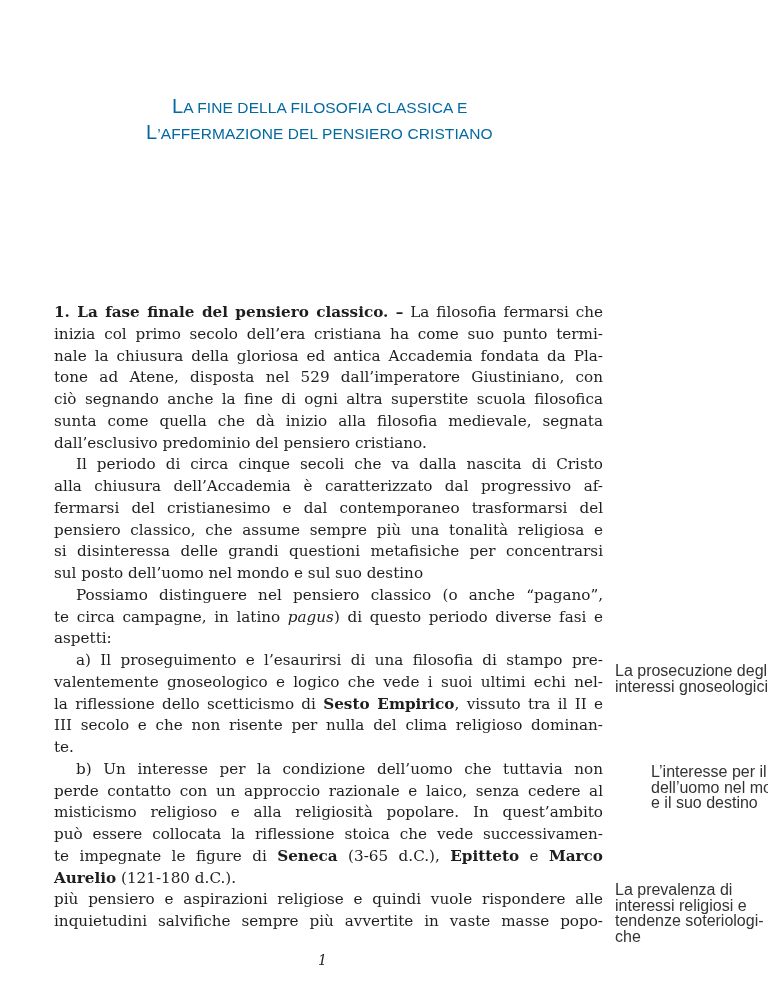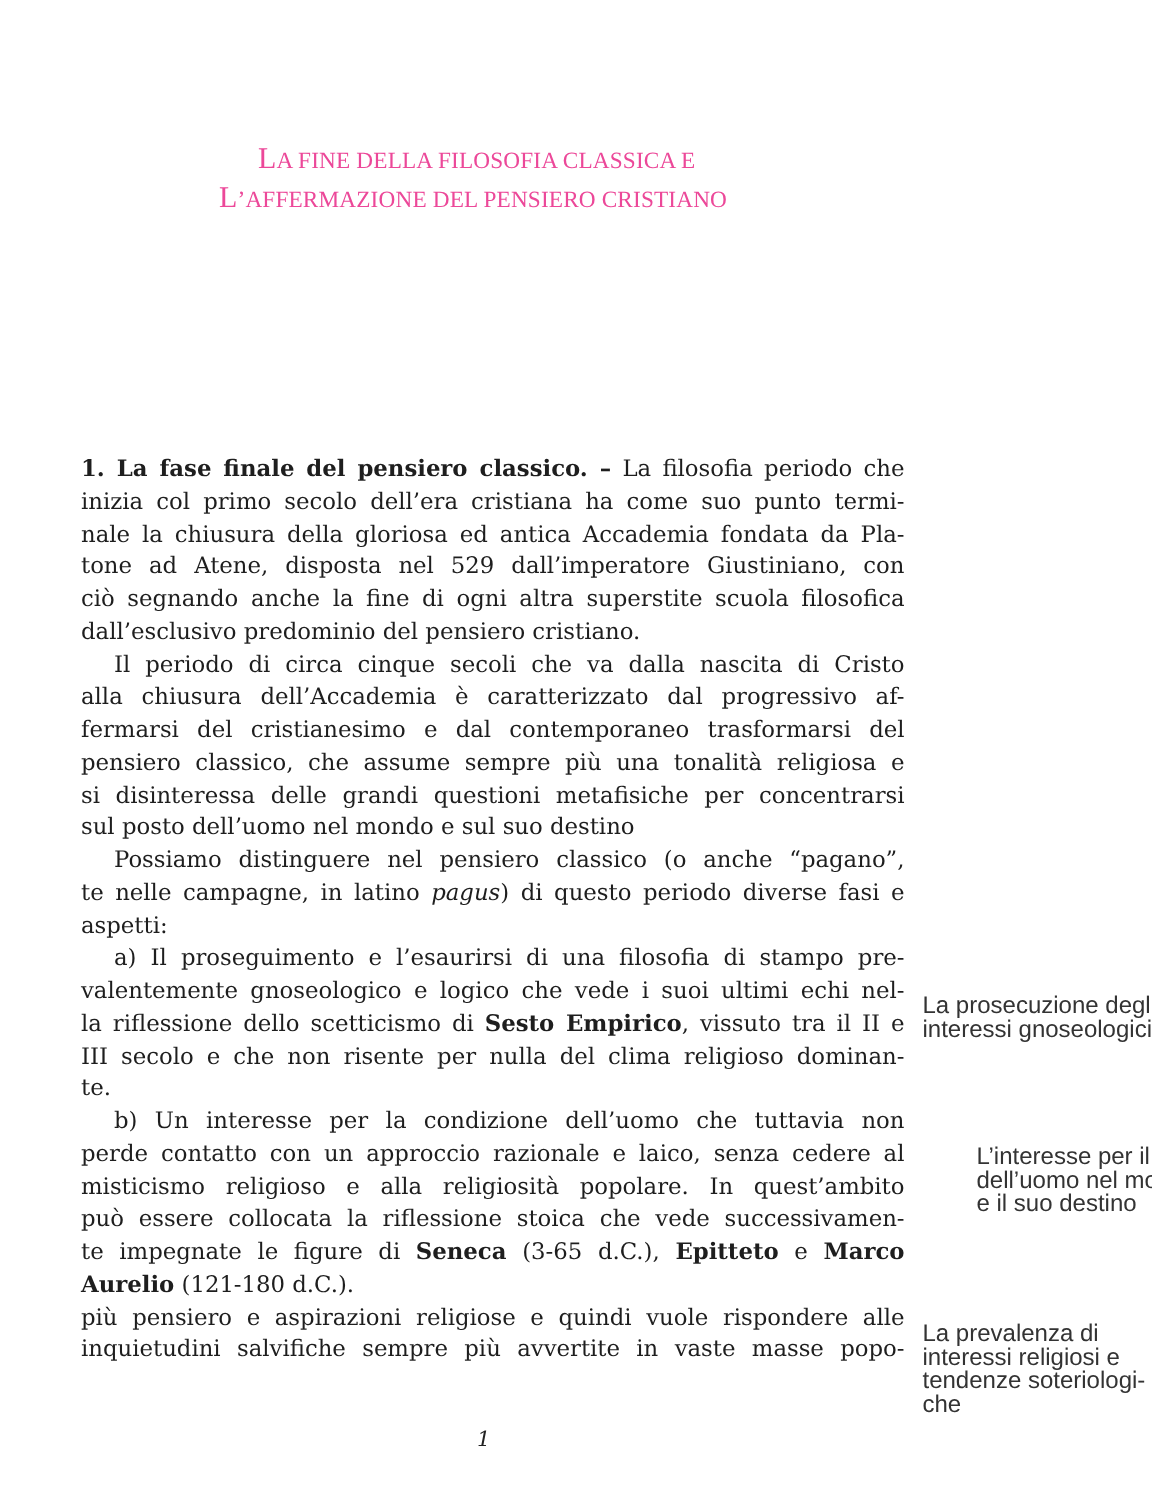--- a/index.html
+++ b/index.html
@@ -1,21 +1,21 @@
 <!DOCTYPE html>
 <html><head>
   <meta charset="utf-8">
   <style>
     html, body { margin: 0; padding: 0; background: #ffffff; }
     body { width: 768px; height: 994px; position: relative; overflow: hidden; color: #1c1c1c; }
     .page { position: absolute; left: 0; top: 0; width: 768px; height: 994px; }
     .title {
       position: absolute; left: 140px; top: 94px; width: 400px;
-      font-family: Liberation Serif, serif;
-      font-size: 15.5px; line-height: 24px; letter-spacing: 0.1px; color: #ec4899;
+      font-family: Liberation Sans, sans-serif;
+      font-size: 15.5px; line-height: 24px; letter-spacing: 0.1px; color: #0369a1;
       text-align: left;
     }
     .title .l1 { display: block; padding-left: 32px; }
     .title .l2 { display: block; padding-left: 6px; }
     .title .cap { font-size: 20px; }
     .body {
       position: absolute; left: 54px; top: 302px; width: 549px;
       font-family: "DejaVu Serif", "Liberation Serif", serif;
       font-size: 15.2px; line-height: 21.75px; color: #1e1e1e;
     }
@@ -40,34 +40,35 @@
 <body>
 
 <div class="page">
 
   <div class="title">
     <span class="l1"><span class="cap">L</span><span>A FINE DELLA FILOSOFIA CLASSICA E</span></span>
     <span class="l2"><span class="cap">L</span><span>’AFFERMAZIONE DEL PENSIERO CRISTIANO</span></span>
   </div>
 
   <div class="body">
-    <span class="line"><b>1. La fase finale del pensiero classico. –</b><span> La filosofia periodo che</span></span>
+    <span class="line"><b>1. La fase finale del pensiero classico. –</b><span> La filosofia fermarsi che</span></span>
     <span class="line">inizia col primo secolo dell’era cristiana ha come suo punto termi-</span>
     <span class="line">nale la chiusura della gloriosa ed antica Accademia fondata da Pla-</span>
     <span class="line">tone ad Atene, disposta nel 529 dall’imperatore Giustiniano, con</span>
     <span class="line">ciò segnando anche la fine di ogni altra superstite scuola filosofica</span>
+    <span class="line">sunta come quella che dà inizio alla filosofia medievale, segnata</span>
     <span class="line last">dall’esclusivo predominio del pensiero cristiano.</span>
     <span class="line indent">Il periodo di circa cinque secoli che va dalla nascita di Cristo</span>
     <span class="line">alla chiusura dell’Accademia è caratterizzato dal progressivo af-</span>
     <span class="line">fermarsi del cristianesimo e dal contemporaneo trasformarsi del</span>
     <span class="line">pensiero classico, che assume sempre più una tonalità religiosa e</span>
     <span class="line">si disinteressa delle grandi questioni metafisiche per concentrarsi</span>
     <span class="line last">sul posto dell’uomo nel mondo e sul suo destino</span>
     <span class="line indent">Possiamo distinguere nel pensiero classico (o anche “pagano”,</span>
-    <span class="line"><span>te nelle campagne, in latino </span><i>pagus</i><span>) di questo periodo diverse fasi e</span></span>
+    <span class="line"><span>te circa campagne, in latino </span><i>pagus</i><span>) di questo periodo diverse fasi e</span></span>
     <span class="line last">aspetti:</span>
     <span class="line indent">a) Il proseguimento e l’esaurirsi di una filosofia di stampo pre-</span>
     <span class="line">valentemente gnoseologico e logico che vede i suoi ultimi echi nel-</span>
     <span class="line"><span>la riflessione dello scetticismo di </span><b>Sesto Empirico</b><span>, vissuto tra il II e</span></span>
     <span class="line">III secolo e che non risente per nulla del clima religioso dominan-</span>
     <span class="line last">te.</span>
     <span class="line indent">b) Un interesse per la condizione dell’uomo che tuttavia non</span>
     <span class="line">perde contatto con un approccio razionale e laico, senza cedere al</span>
     <span class="line">misticismo religioso e alla religiosità popolare. In quest’ambito</span>
     <span class="line">può essere collocata la riflessione stoica che vede successivamen-</span>

